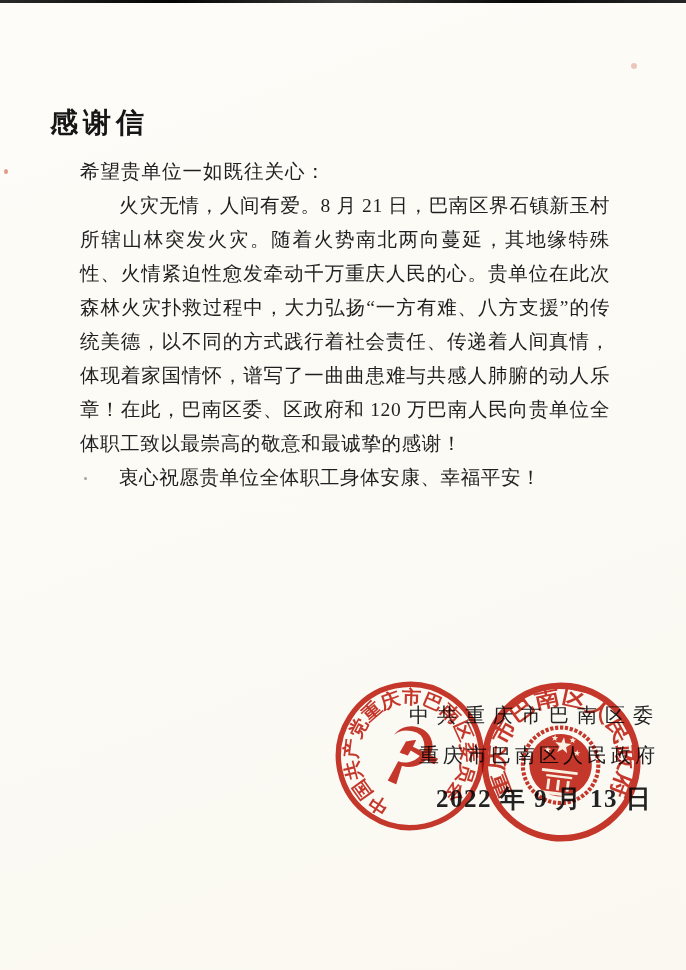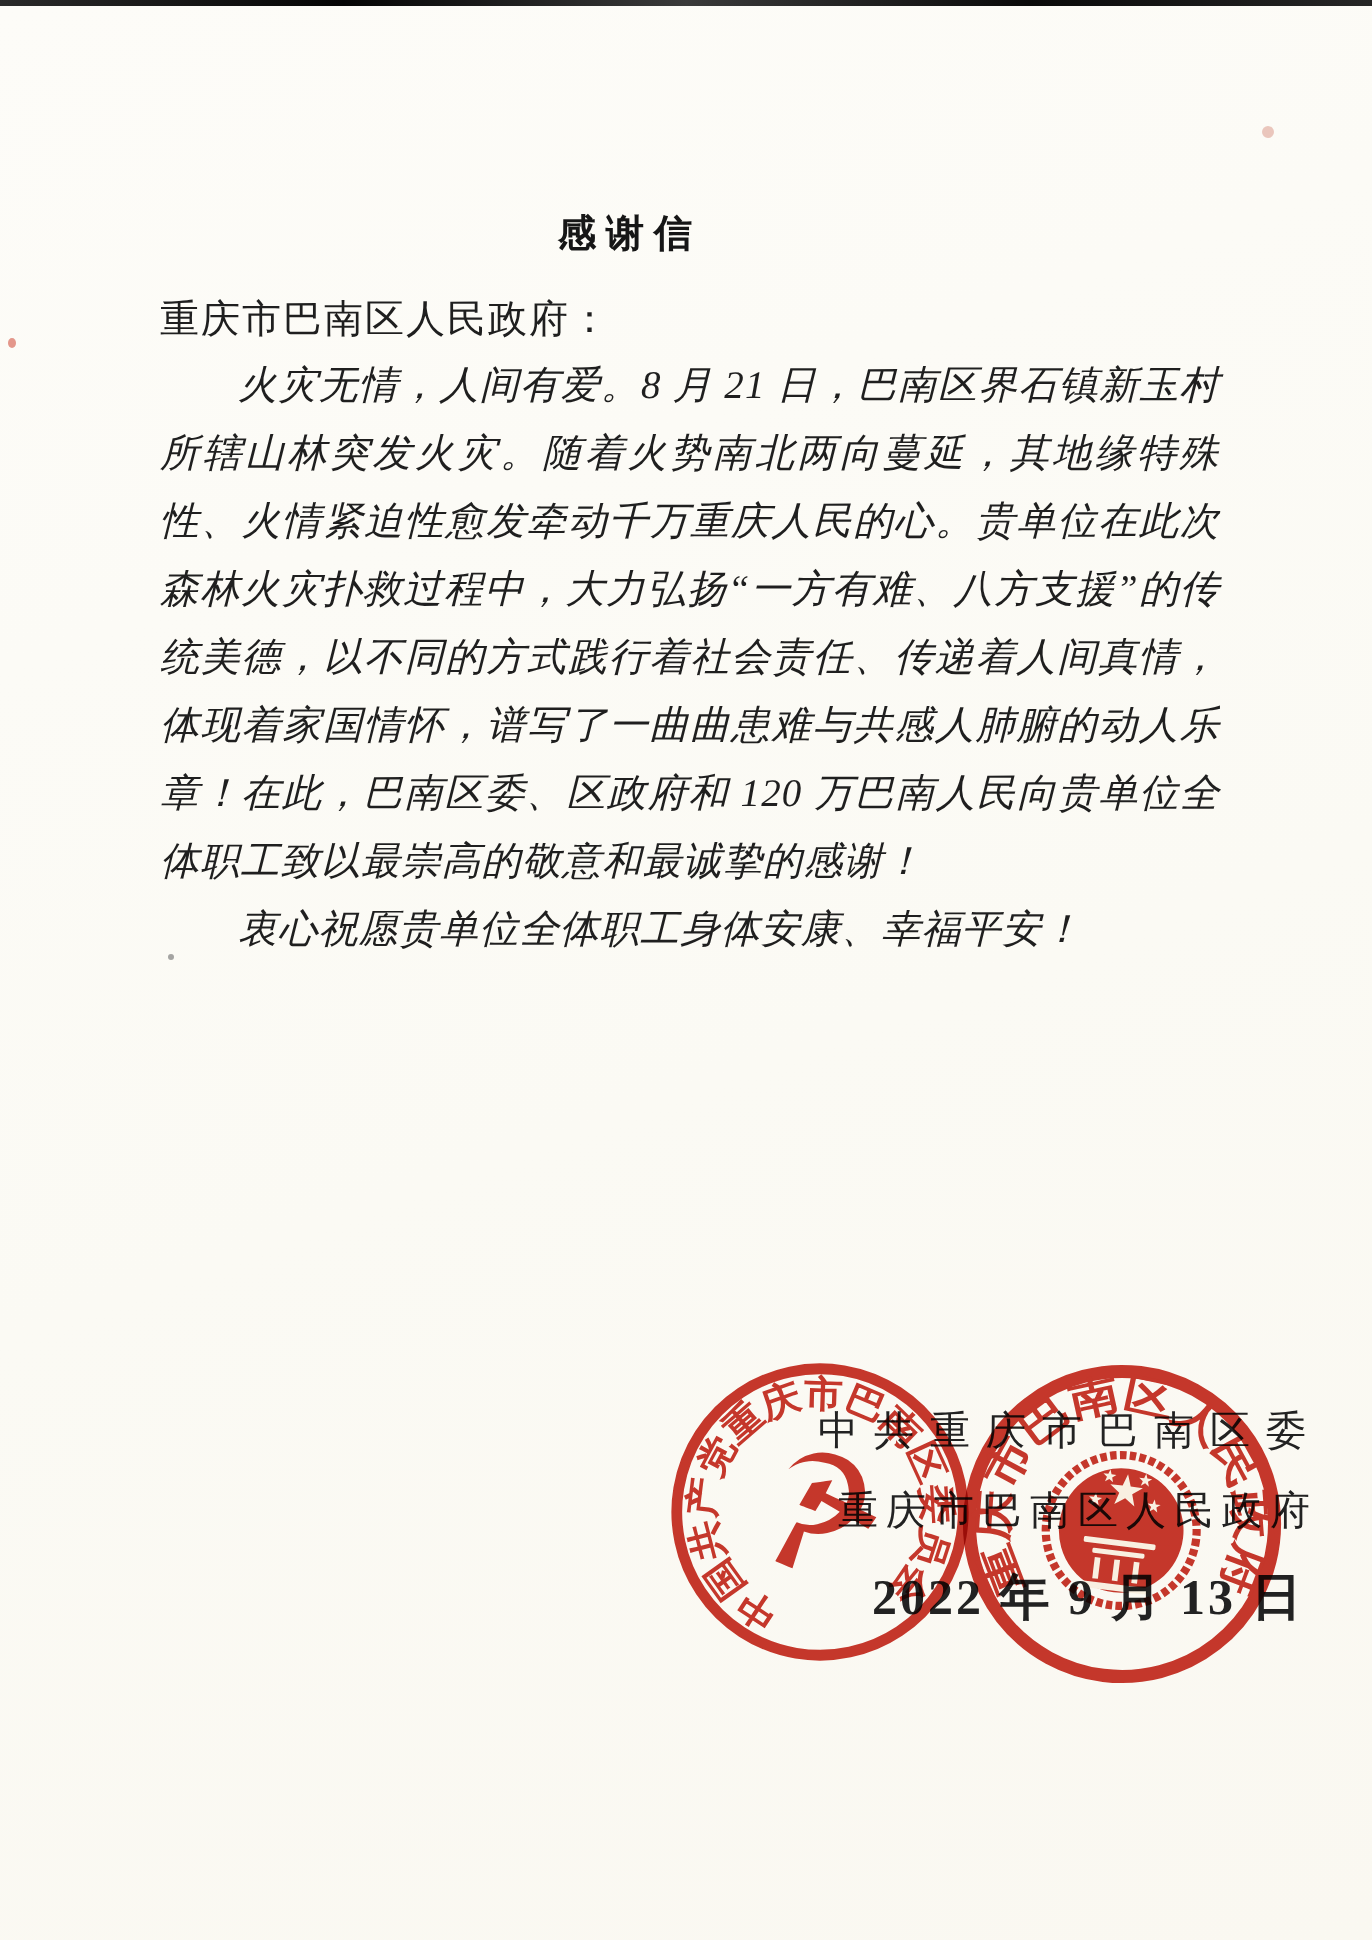--- a/index.html
+++ b/index.html
@@ -13,32 +13,32 @@
   }
   .scan-edge{
     position:absolute;left:0;top:0;width:100%;height:3px;
     background:linear-gradient(90deg,#2a2a2a 0%,#050505 25%,#3a3a3a 50%,#0a0a0a 75%,#262626 100%);
   }
   .content{
     position:absolute;left:80px;top:104px;width:530px;
   }
   .title{
     margin:0 0 16px 0;
-    text-align:center;
+    text-align:left;
     transform:translateX(-30px);
-    font-size:19px;font-weight:bold;letter-spacing:5px;
+    font-size:28px;font-weight:bold;letter-spacing:5px;
     color:#161616;
   }
   .salutation{
     font-size:19.5px;letter-spacing:1px;margin:0 0 4px 0;
   }
   .para{
     margin:0;
     font-size:19.5px;line-height:34px;letter-spacing:0.6px;
-    text-indent:2em;text-align:justify;font-style:italic;
+    text-indent:2em;text-align:justify;
   }
   .sig-line{
     position:absolute;white-space:nowrap;color:#222;
   }
   .sig-line-1{top:702px;left:409px;font-size:20px;letter-spacing:8px;}
   .sig-line-2{top:742px;left:419px;font-size:20px;letter-spacing:4px;}
   .sig-date{top:782px;left:436px;font-size:25px;letter-spacing:1.5px;font-weight:bold;}
   .seal{
     position:absolute;
     mix-blend-mode:multiply;
@@ -53,21 +53,21 @@
 </style>
 </head>
 <body>
 
 <div class="page">
 
   <div class="scan-edge"></div>
 
   <div class="content">
     <h1 class="title">感谢信</h1>
-    <div class="salutation">重庆市巴南区人民政府：</div>
+    <div class="salutation">希望贵单位一如既往关心：</div>
     <p class="para">火灾无情，人间有爱。8 月 21 日，巴南区界石镇新玉村所辖山林突发火灾。随着火势南北两向蔓延，其地缘特殊性、火情紧迫性愈发牵动千万重庆人民的心。贵单位在此次森林火灾扑救过程中，大力弘扬“一方有难、八方支援”的传统美德，以不同的方式践行着社会责任、传递着人间真情，体现着家国情怀，谱写了一曲曲患难与共感人肺腑的动人乐章！在此，巴南区委、区政府和 120 万巴南人民向贵单位全体职工致以最崇高的敬意和最诚挚的感谢！</p>
     <p class="para">衷心祝愿贵单位全体职工身体安康、幸福平安！</p>
   </div>
 
   <div class="sig-line sig-line-1">中共重庆市巴南区委</div>
   <div class="sig-line sig-line-2">重庆市巴南区人民政府</div>
   <div class="sig-line sig-date">2022 年 9 月 13 日</div>
 
   <svg class="seal seal-party" viewBox="0 0 200 200">
     <defs>

